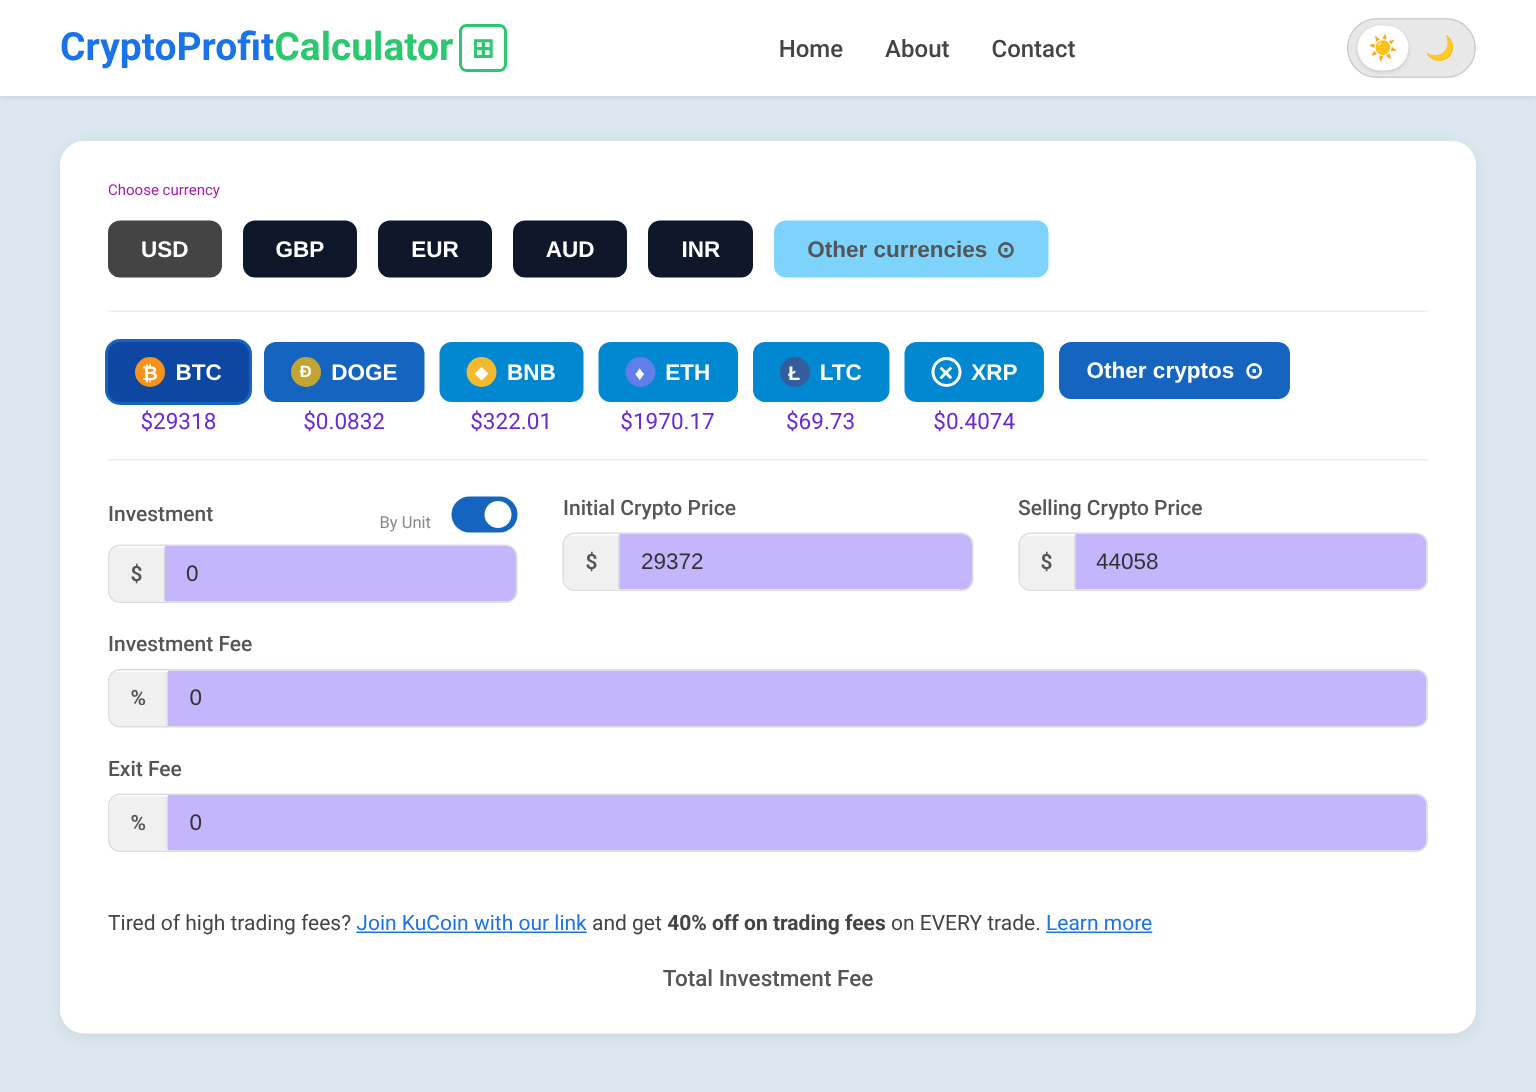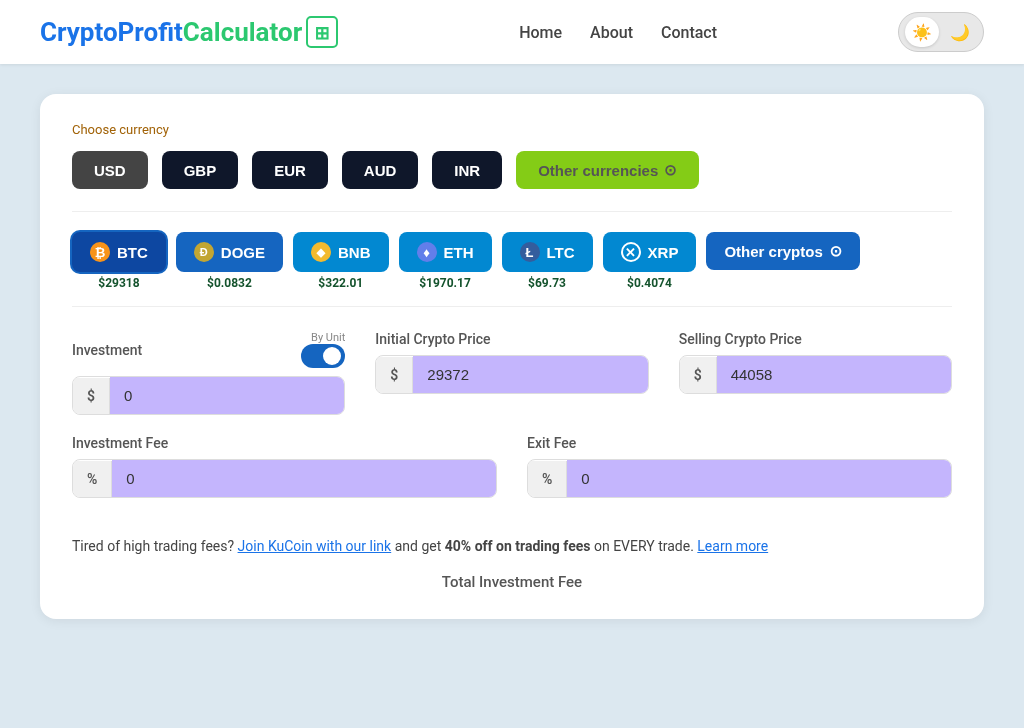--- a/index.html
+++ b/index.html
@@ -93,22 +93,22 @@
       background: #fff;
       border-radius: 16px;
       padding: 28px 32px;
       width: 960px;
       max-width: 100%;
       box-shadow: 0 2px 12px rgba(0,0,0,0.07);
     }
 
     
     .section-label {
-      font-size: 13px;
-      color: #a16207;
+      font-size: 10px;
+      color: #a21caf;
       margin-bottom: 14px;
       font-weight: 400;
     }
     .currency-buttons {
       display: flex;
       gap: 14px;
       flex-wrap: wrap;
       margin-bottom: 22px;
     }
     .currency-btn {
@@ -117,21 +117,21 @@
       border: none;
       font-size: 15px;
       font-weight: 600;
       cursor: pointer;
       background: #0f172a;
       color: #fff;
       transition: background 0.15s;
     }
     .currency-btn.active { background: #444; }
     .currency-btn.other-btn {
-      background: #84cc16;
+      background: #7dd3fc;
       color: #555;
       display: flex;
       align-items: center;
       gap: 6px;
     }
 
     .divider { border: none; border-top: 1px solid #eee; margin: 4px 0 20px; }
 
     
     .crypto-buttons {
@@ -161,23 +161,22 @@
       gap: 7px;
       transition: background 0.15s;
       white-space: nowrap;
     }
     .crypto-btn.selected { background: #0d47a1; box-shadow: 0 0 0 2px #1565c0; }
     .crypto-btn.teal { background: #0288d1; }
     .crypto-btn.other-crypto {
       background: #1565c0;
     }
     .crypto-price {
-      font-size: 12px;
-      color: #14532d;
-      font-weight: bold;
+      font-size: 15px;
+      color: #6d28d9;
     }
     .crypto-icon {
       width: 20px;
       height: 20px;
       border-radius: 50%;
       display: inline-flex;
       align-items: center;
       justify-content: center;
       font-size: 13px;
       font-weight: 700;
@@ -208,23 +207,23 @@
       align-items: center;
       justify-content: space-between;
     }
     .form-label {
       font-size: 14px;
       color: #555;
       font-weight: 500;
     }
     .by-unit-wrap {
       display: flex;
-      flex-direction: column;
+      flex-direction: row;
       align-items: flex-end;
-      gap: 0;
+      gap: 14px;
     }
     .by-unit-label {
       font-size: 11px;
       color: #888;
     }
     
     .toggle-switch {
       position: relative;
       width: 44px;
       height: 24px;
@@ -269,21 +268,21 @@
       outline: none;
       padding: 10px 14px;
       font-size: 15px;
       color: #333;
       background: #c4b5fd;
     }
 
     
     .fee-section {
       display: grid;
-      grid-template-columns: 1fr 1fr;
+      grid-template-columns: 1fr;
       gap: 20px 30px;
       margin-bottom: 18px;
     }
 
     
     .promo-text {
       font-size: 14px;
       color: #444;
       margin-bottom: 16px;
       line-height: 1.5;

